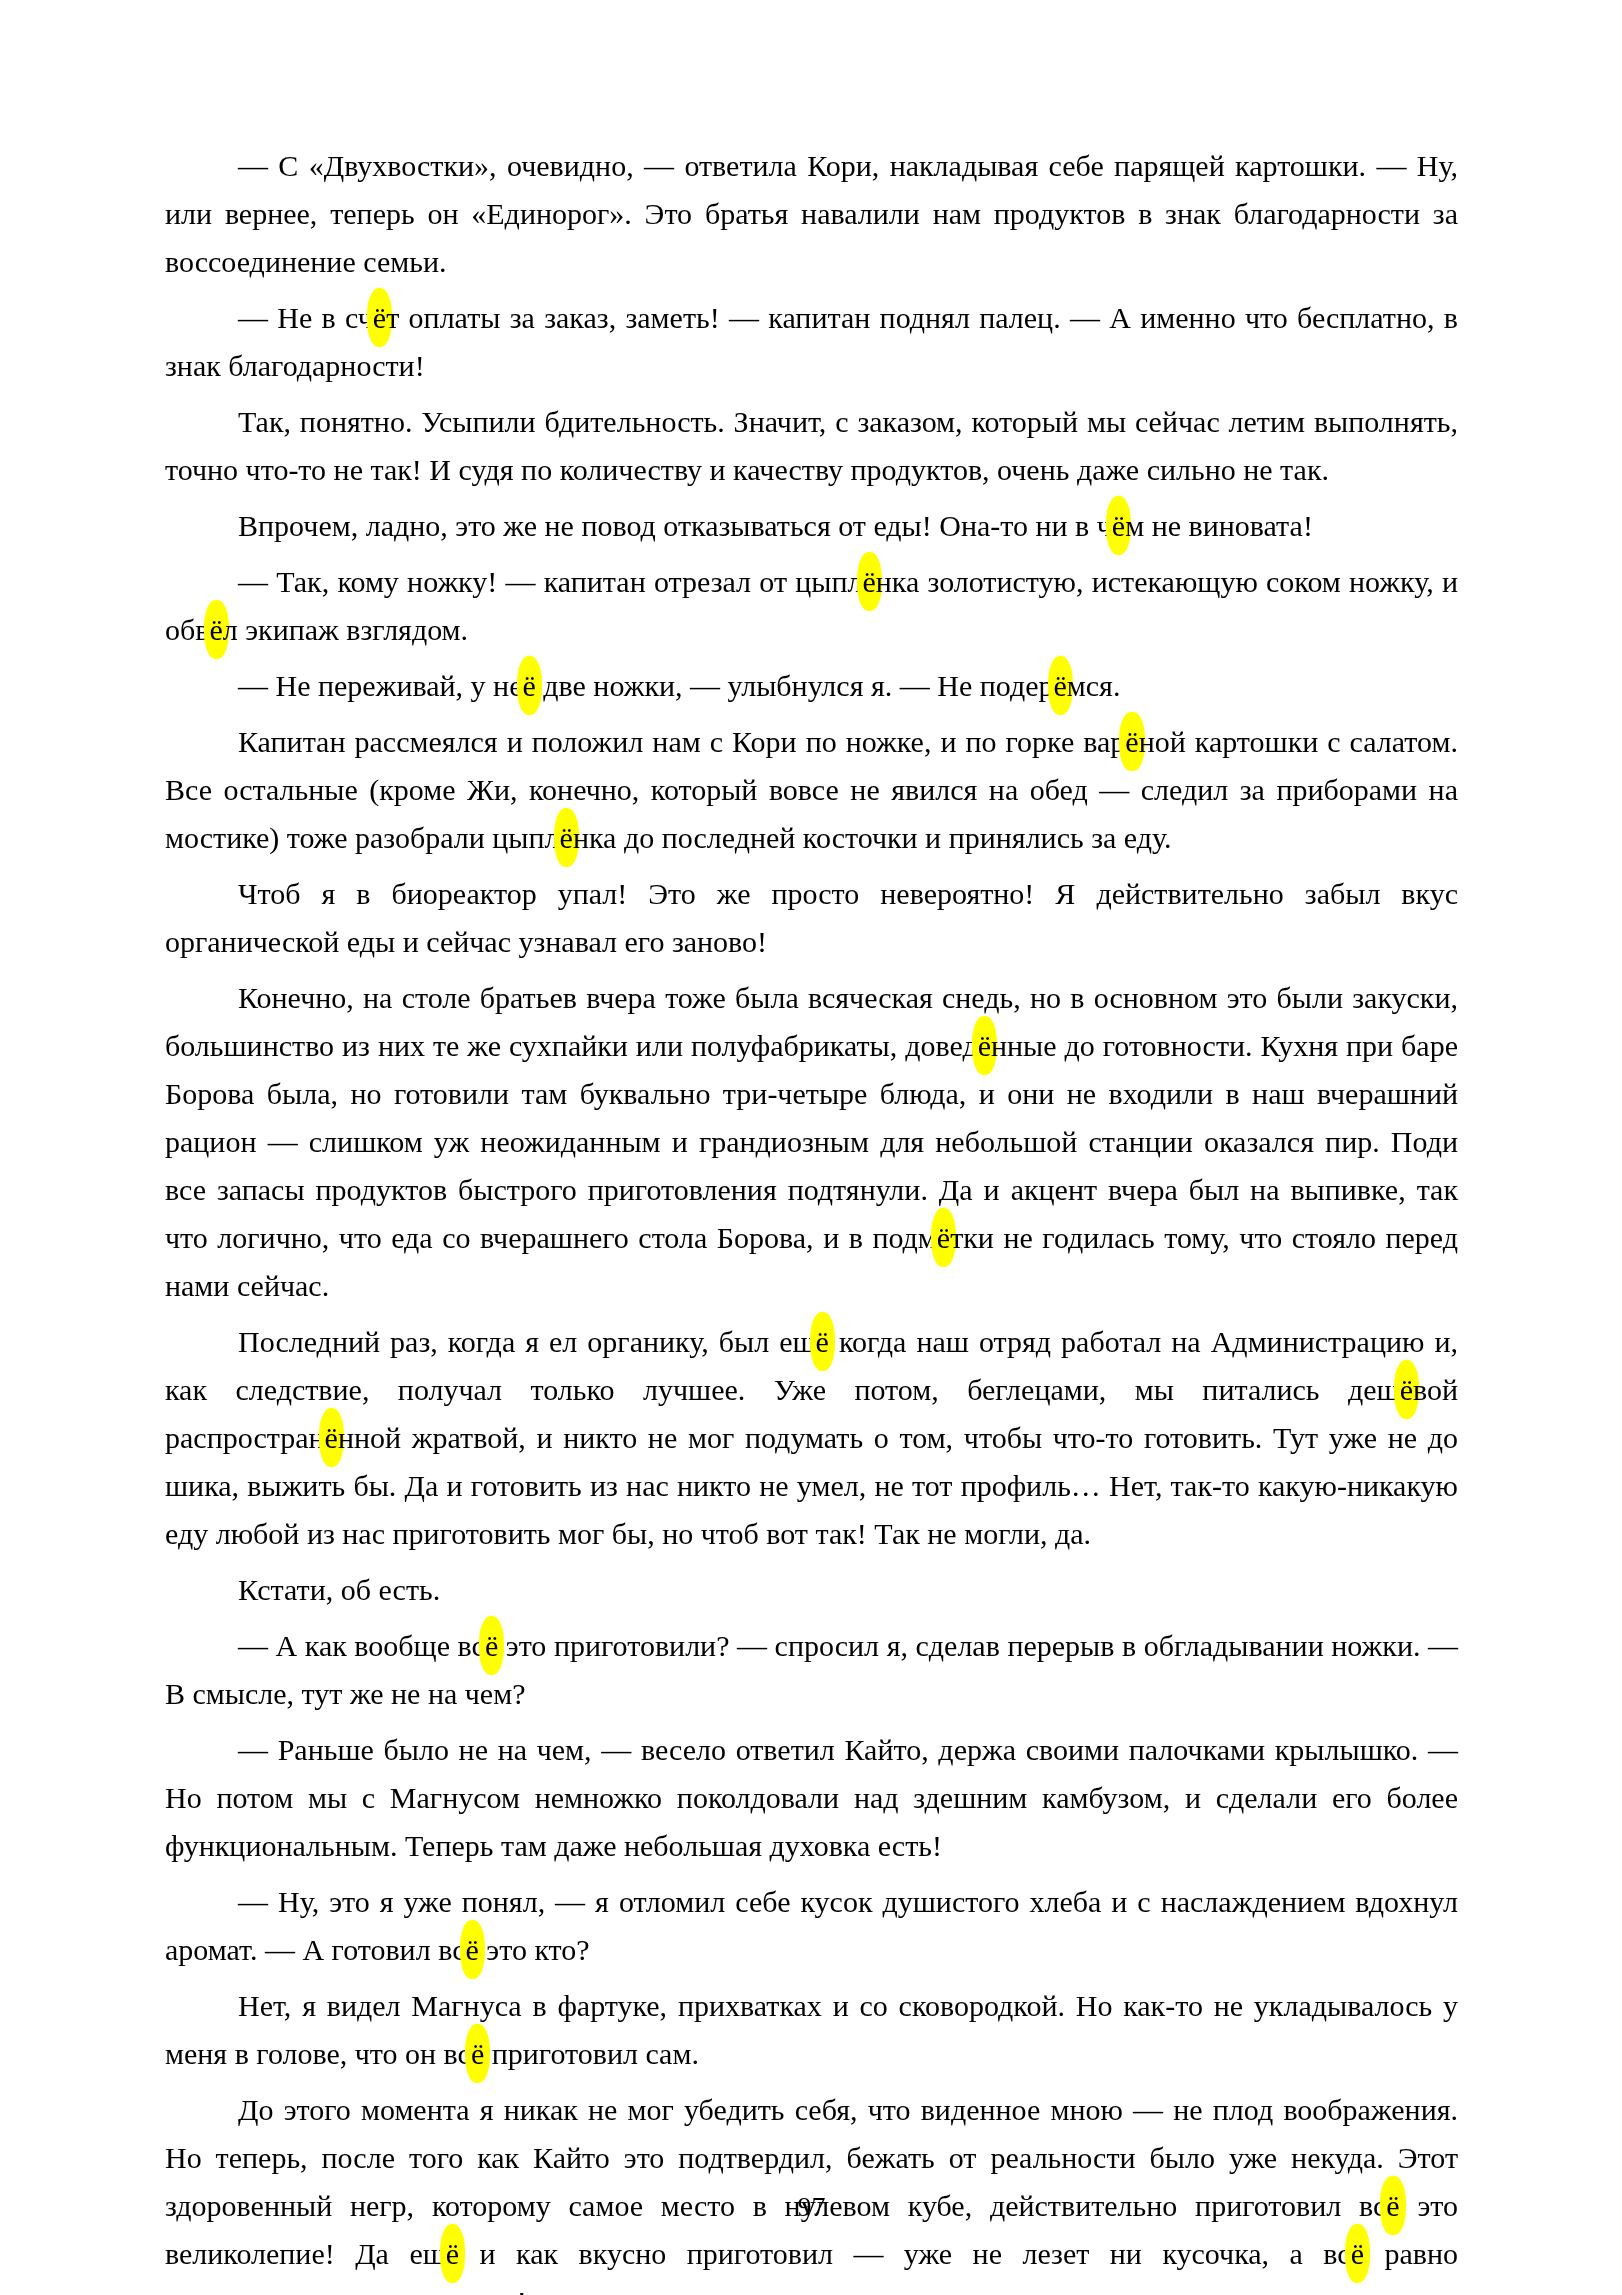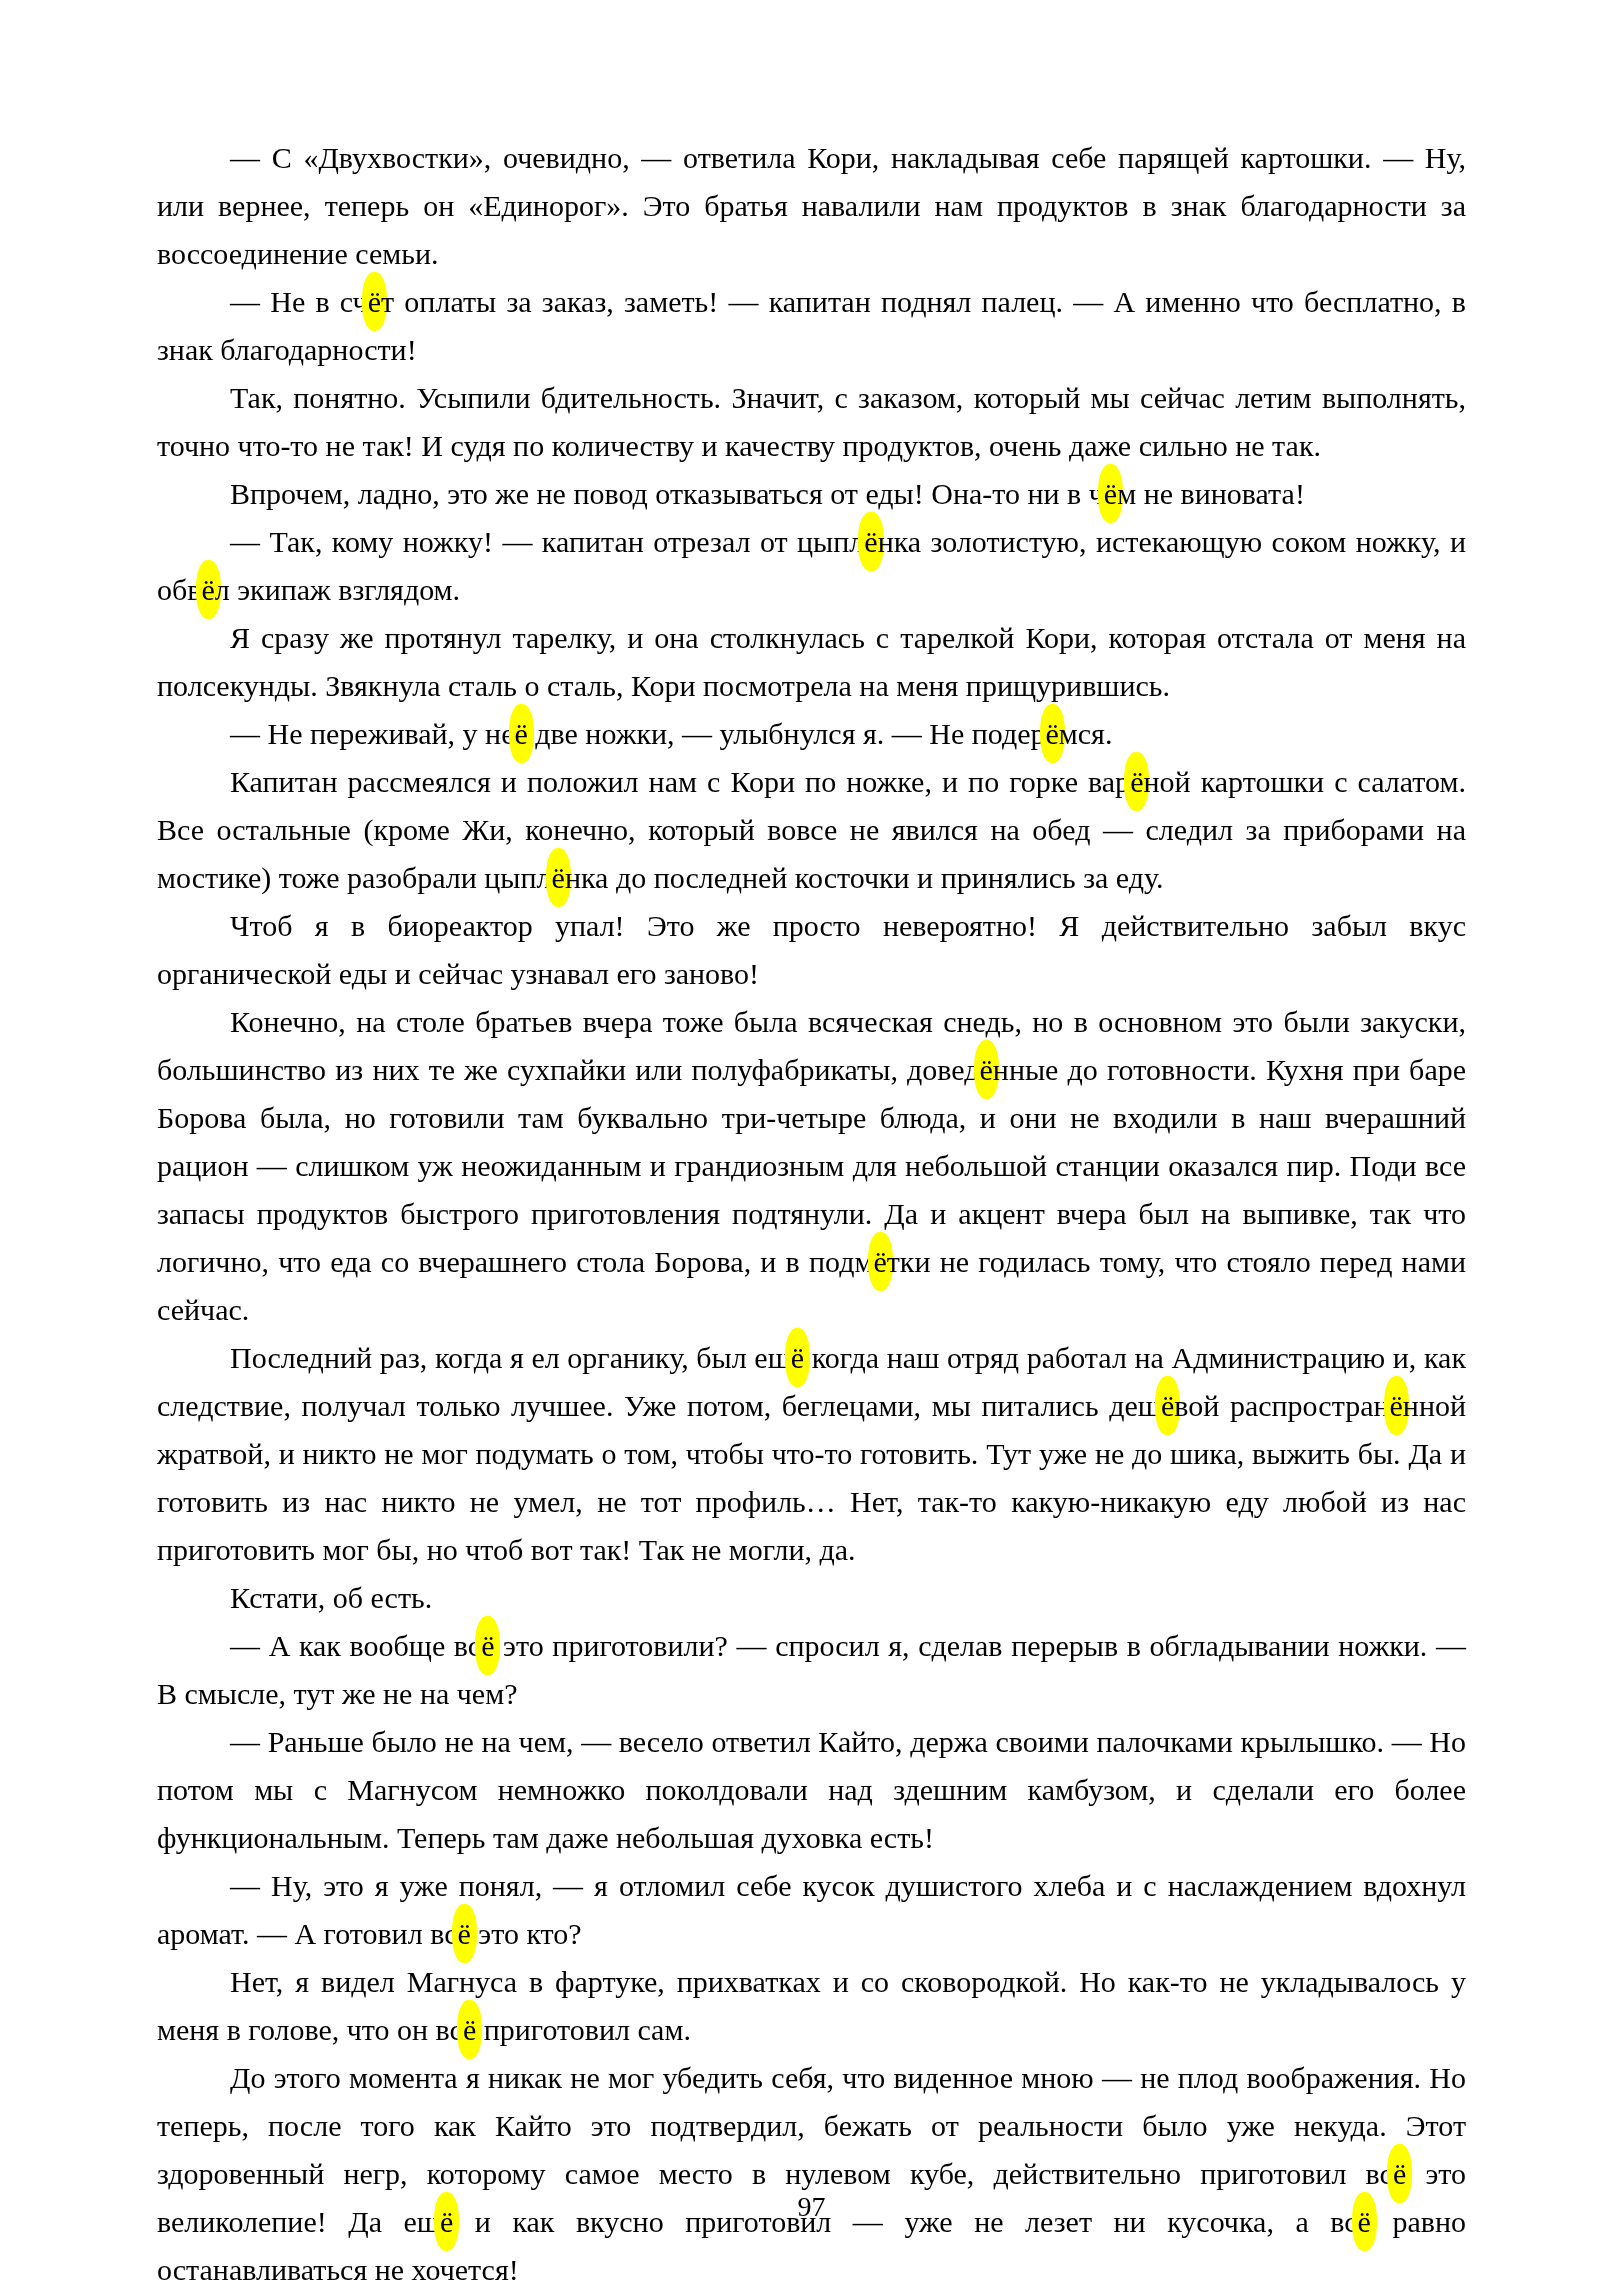--- a/index.html
+++ b/index.html
@@ -20,21 +20,21 @@
     position: absolute;
     left: 157px;
     right: 157px;
     top: 134px;
     font-size: 30px;
     line-height: 48px;
     text-align: justify;
     text-justify: inter-word;
   }
   .text-block p {
-    margin: 0;
+    margin: 8px;
     padding: 0;
     text-indent: 73px;
   }
   .hl {
     background: #ffff00;
     border-radius: 45%;
     padding: 13px 5.9px;
     margin: 0 -5.9px;
   }
   .page-number {
@@ -50,21 +50,20 @@
 </head>
 <body>
 
 <main class="page">
   <div class="text-block" id="text-block">
       <p>— С «Двухвостки», очевидно, — ответила Кори, накладывая себе парящей картошки. — Ну, или вернее, теперь он «Единорог». Это братья навалили нам продуктов в знак благодарности за воссоединение семьи.</p>
       <p>— Не в сч<span class="hl" style="background: rgb(255, 255, 0);">ё</span>т оплаты за заказ, заметь! — капитан поднял палец. — А именно что бесплатно, в знак благодарности!</p>
       <p>Так, понятно. Усыпили бдительность. Значит, с заказом, который мы сейчас летим выполнять, точно что-то не так! И судя по количеству и качеству продуктов, очень даже сильно не так.</p>
       <p>Впрочем, ладно, это же не повод отказываться от еды! Она-то ни в ч<span class="hl" style="background: rgb(255, 255, 0);">ё</span>м не виновата!</p>
       <p>— Так, кому ножку! — капитан отрезал от цыпл<span class="hl" style="background: rgb(255, 255, 0);">ё</span>нка золотистую, истекающую соком ножку, и обв<span class="hl" style="background: rgb(255, 255, 0);">ё</span>л экипаж взглядом.</p>
-      <p>Я сразу же протянул тарелку, и она столкнулась с тарелкой Кори, которая отстала от меня на полсекунды. Звякнула сталь о сталь, Кори посмотрела на меня прищурившись.</p>
       <p>— Не переживай, у не<span class="hl" style="background: rgb(255, 255, 0);">ё</span> две ножки, — улыбнулся я. — Не подер<span class="hl" style="background: rgb(255, 255, 0);">ё</span>мся.</p>
       <p>Капитан рассмеялся и положил нам с Кори по ножке, и по горке вар<span class="hl" style="background: rgb(255, 255, 0);">ё</span>ной картошки с салатом. Все остальные (кроме Жи, конечно, который вовсе не явился на обед — следил за приборами на мостике) тоже разобрали цыпл<span class="hl" style="background: rgb(255, 255, 0);">ё</span>нка до последней косточки и принялись за еду.</p>
       <p>Чтоб я в биореактор упал! Это же просто невероятно! Я действительно забыл вкус органической еды и сейчас узнавал его заново!</p>
       <p>Конечно, на столе братьев вчера тоже была всяческая снедь, но в основном это были закуски, большинство из них те же сухпайки или полуфабрикаты, довед<span class="hl" style="background: rgb(255, 255, 0);">ё</span>нные до готовности. Кухня при баре Борова была, но готовили там буквально три-четыре блюда, и они не входили в наш вчерашний рацион — слишком уж неожиданным и грандиозным для небольшой станции оказался пир. Поди все запасы продуктов быстрого приготовления подтянули. Да и акцент вчера был на выпивке, так что логично, что еда со вчерашнего стола Борова, и в подм<span class="hl" style="background: rgb(255, 255, 0);">ё</span>тки не годилась тому, что стояло перед нами сейчас.</p>
       <p>Последний раз, когда я ел органику, был ещ<span class="hl" style="background: rgb(255, 255, 0);">ё</span> когда наш отряд работал на Администрацию и, как следствие, получал только лучшее. Уже потом, беглецами, мы питались деш<span class="hl" style="background: rgb(255, 255, 0);">ё</span>вой распростран<span class="hl" style="background: rgb(255, 255, 0);">ё</span>нной жратвой, и никто не мог подумать о том, чтобы что-то готовить. Тут уже не до шика, выжить бы. Да и готовить из нас никто не умел, не тот профиль… Нет, так-то какую-никакую еду любой из нас приготовить мог бы, но чтоб вот так! Так не могли, да.</p>
       <p>Кстати, об есть.</p>
       <p>— А как вообще вс<span class="hl" style="background: rgb(255, 255, 0);">ё</span> это приготовили? — спросил я, сделав перерыв в обгладывании ножки. — В смысле, тут же не на чем?</p>
       <p>— Раньше было не на чем, — весело ответил Кайто, держа своими палочками крылышко. — Но потом мы с Магнусом немножко поколдовали над здешним камбузом, и сделали его более функциональным. Теперь там даже небольшая духовка есть!</p>
       <p>— Ну, это я уже понял, — я отломил себе кусок душистого хлеба и с наслаждением вдохнул аромат. — А готовил вс<span class="hl" style="background: rgb(255, 255, 0);">ё</span> это кто?</p>
       <p>Нет, я видел Магнуса в фартуке, прихватках и со сковородкой. Но как-то не укладывалось у меня в голове, что он вс<span class="hl" style="background: rgb(255, 255, 0);">ё</span> приготовил сам.</p>

